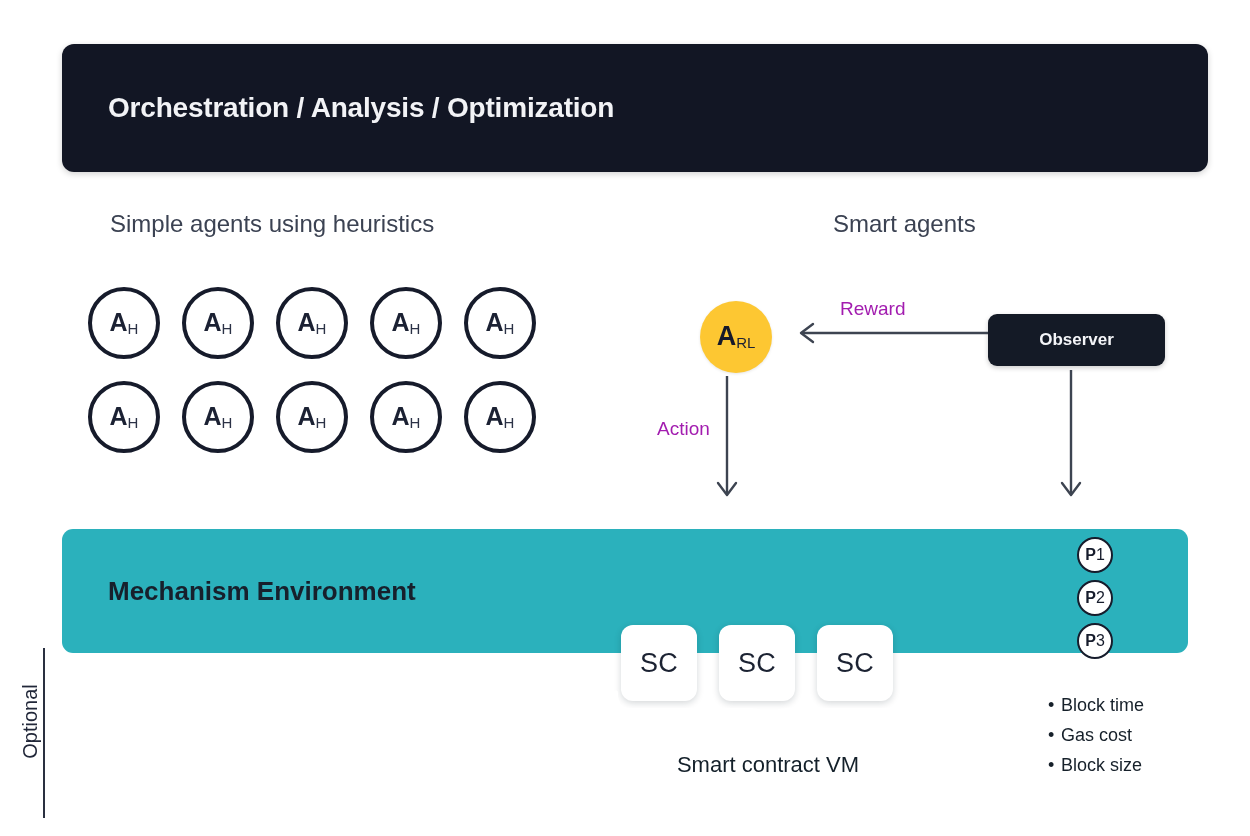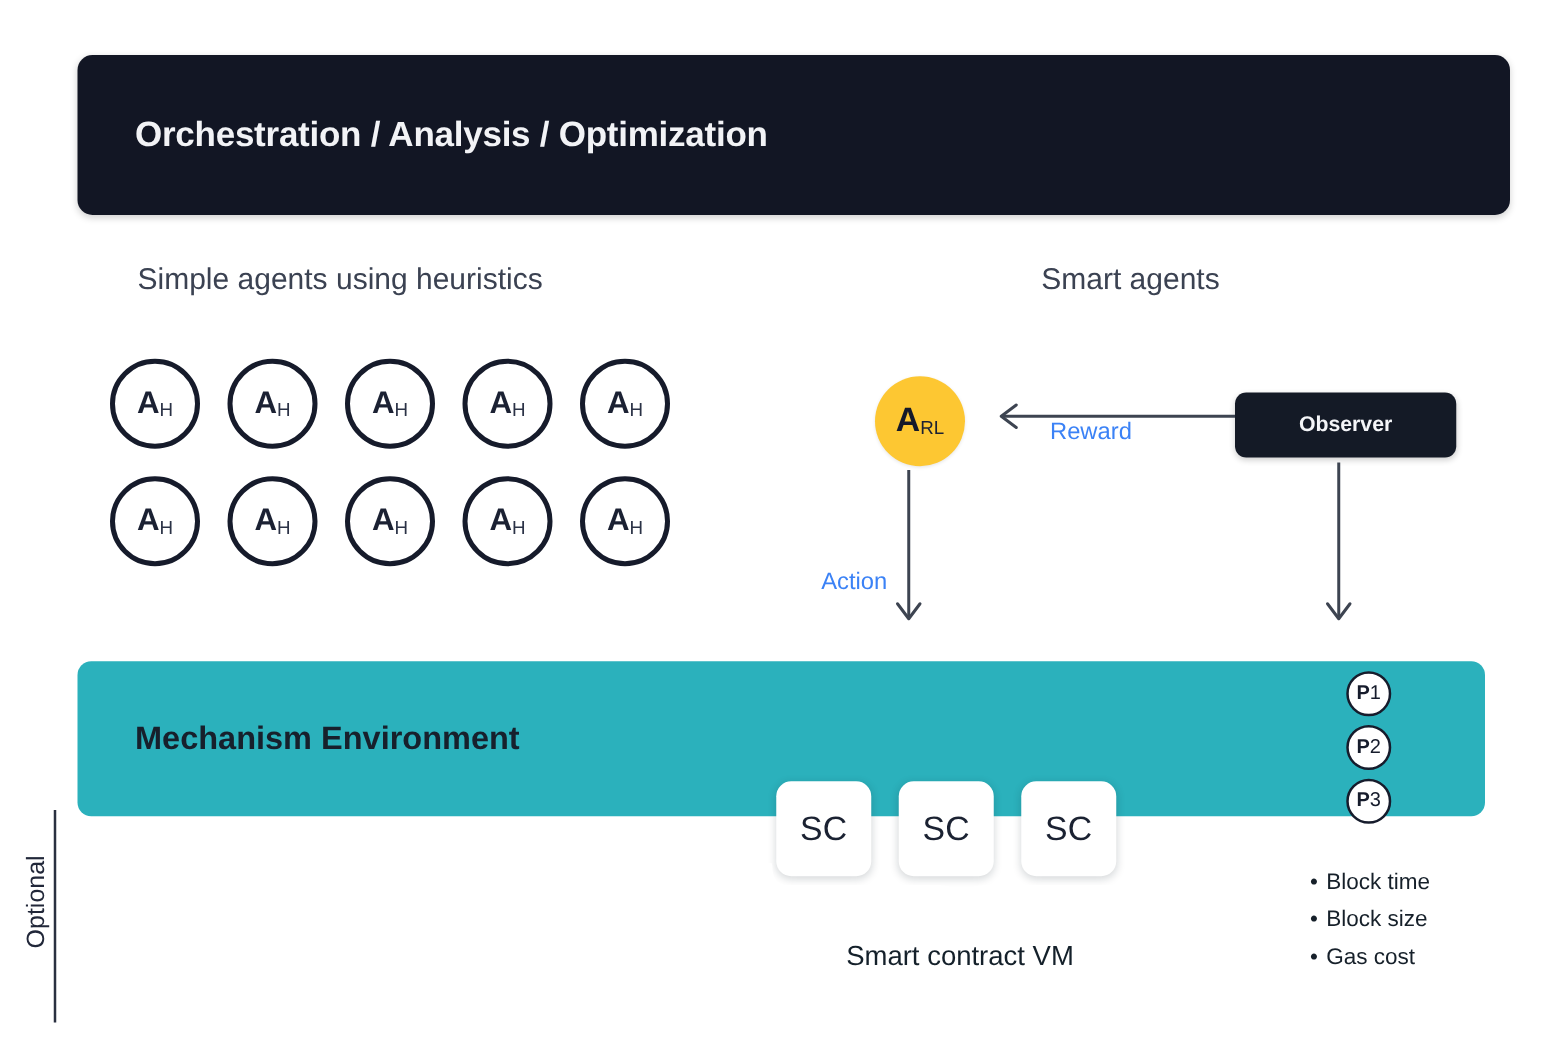--- a/index.html
+++ b/index.html
@@ -158,25 +158,24 @@
     position: absolute;
     overflow: visible;
     pointer-events: none;
   }
   #arrow-reward   { left: 790px; top: 322px; }
   #arrow-action   { left: 716px; top: 376px; }
   #arrow-observe  { left: 1060px; top: 370px; }
 
   .arrow-label {
     position: absolute;
-    color: #3b82f6;
+    color: #a21caf;
     font-size: 19px;
     font-weight: normal;
     white-space: nowrap;
-    margin-top: 37px;
   }
   #label-reward { left: 840px; top: 298px; }
   #label-action { left: 657px; top: 418px; text-align: center; }
 
   
   .env-band {
     position: absolute;
     left: 62px;
     width: 1126px;
     border-radius: 11px;
@@ -430,24 +429,24 @@
         <span class="p-num">3</span>
     </div>
   </div>
 
 
   <div class="param-list">
     <div class="param-item">
       <span class="param-bullet">•</span><span>Block time</span>
     </div>
     <div class="param-item">
+      <span class="param-bullet">•</span><span>Gas cost</span>
+    </div>
+    <div class="param-item">
       <span class="param-bullet">•</span><span>Block size</span>
-    </div>
-    <div class="param-item">
-      <span class="param-bullet">•</span><span>Gas cost</span>
     </div>
   </div>
 
   <div class="sc-box" id="sc-0">
     <span class="sc-label">SC</span>
   </div>
   <div class="sc-box" id="sc-1">
     <span class="sc-label">SC</span>
   </div>
   <div class="sc-box" id="sc-2">

